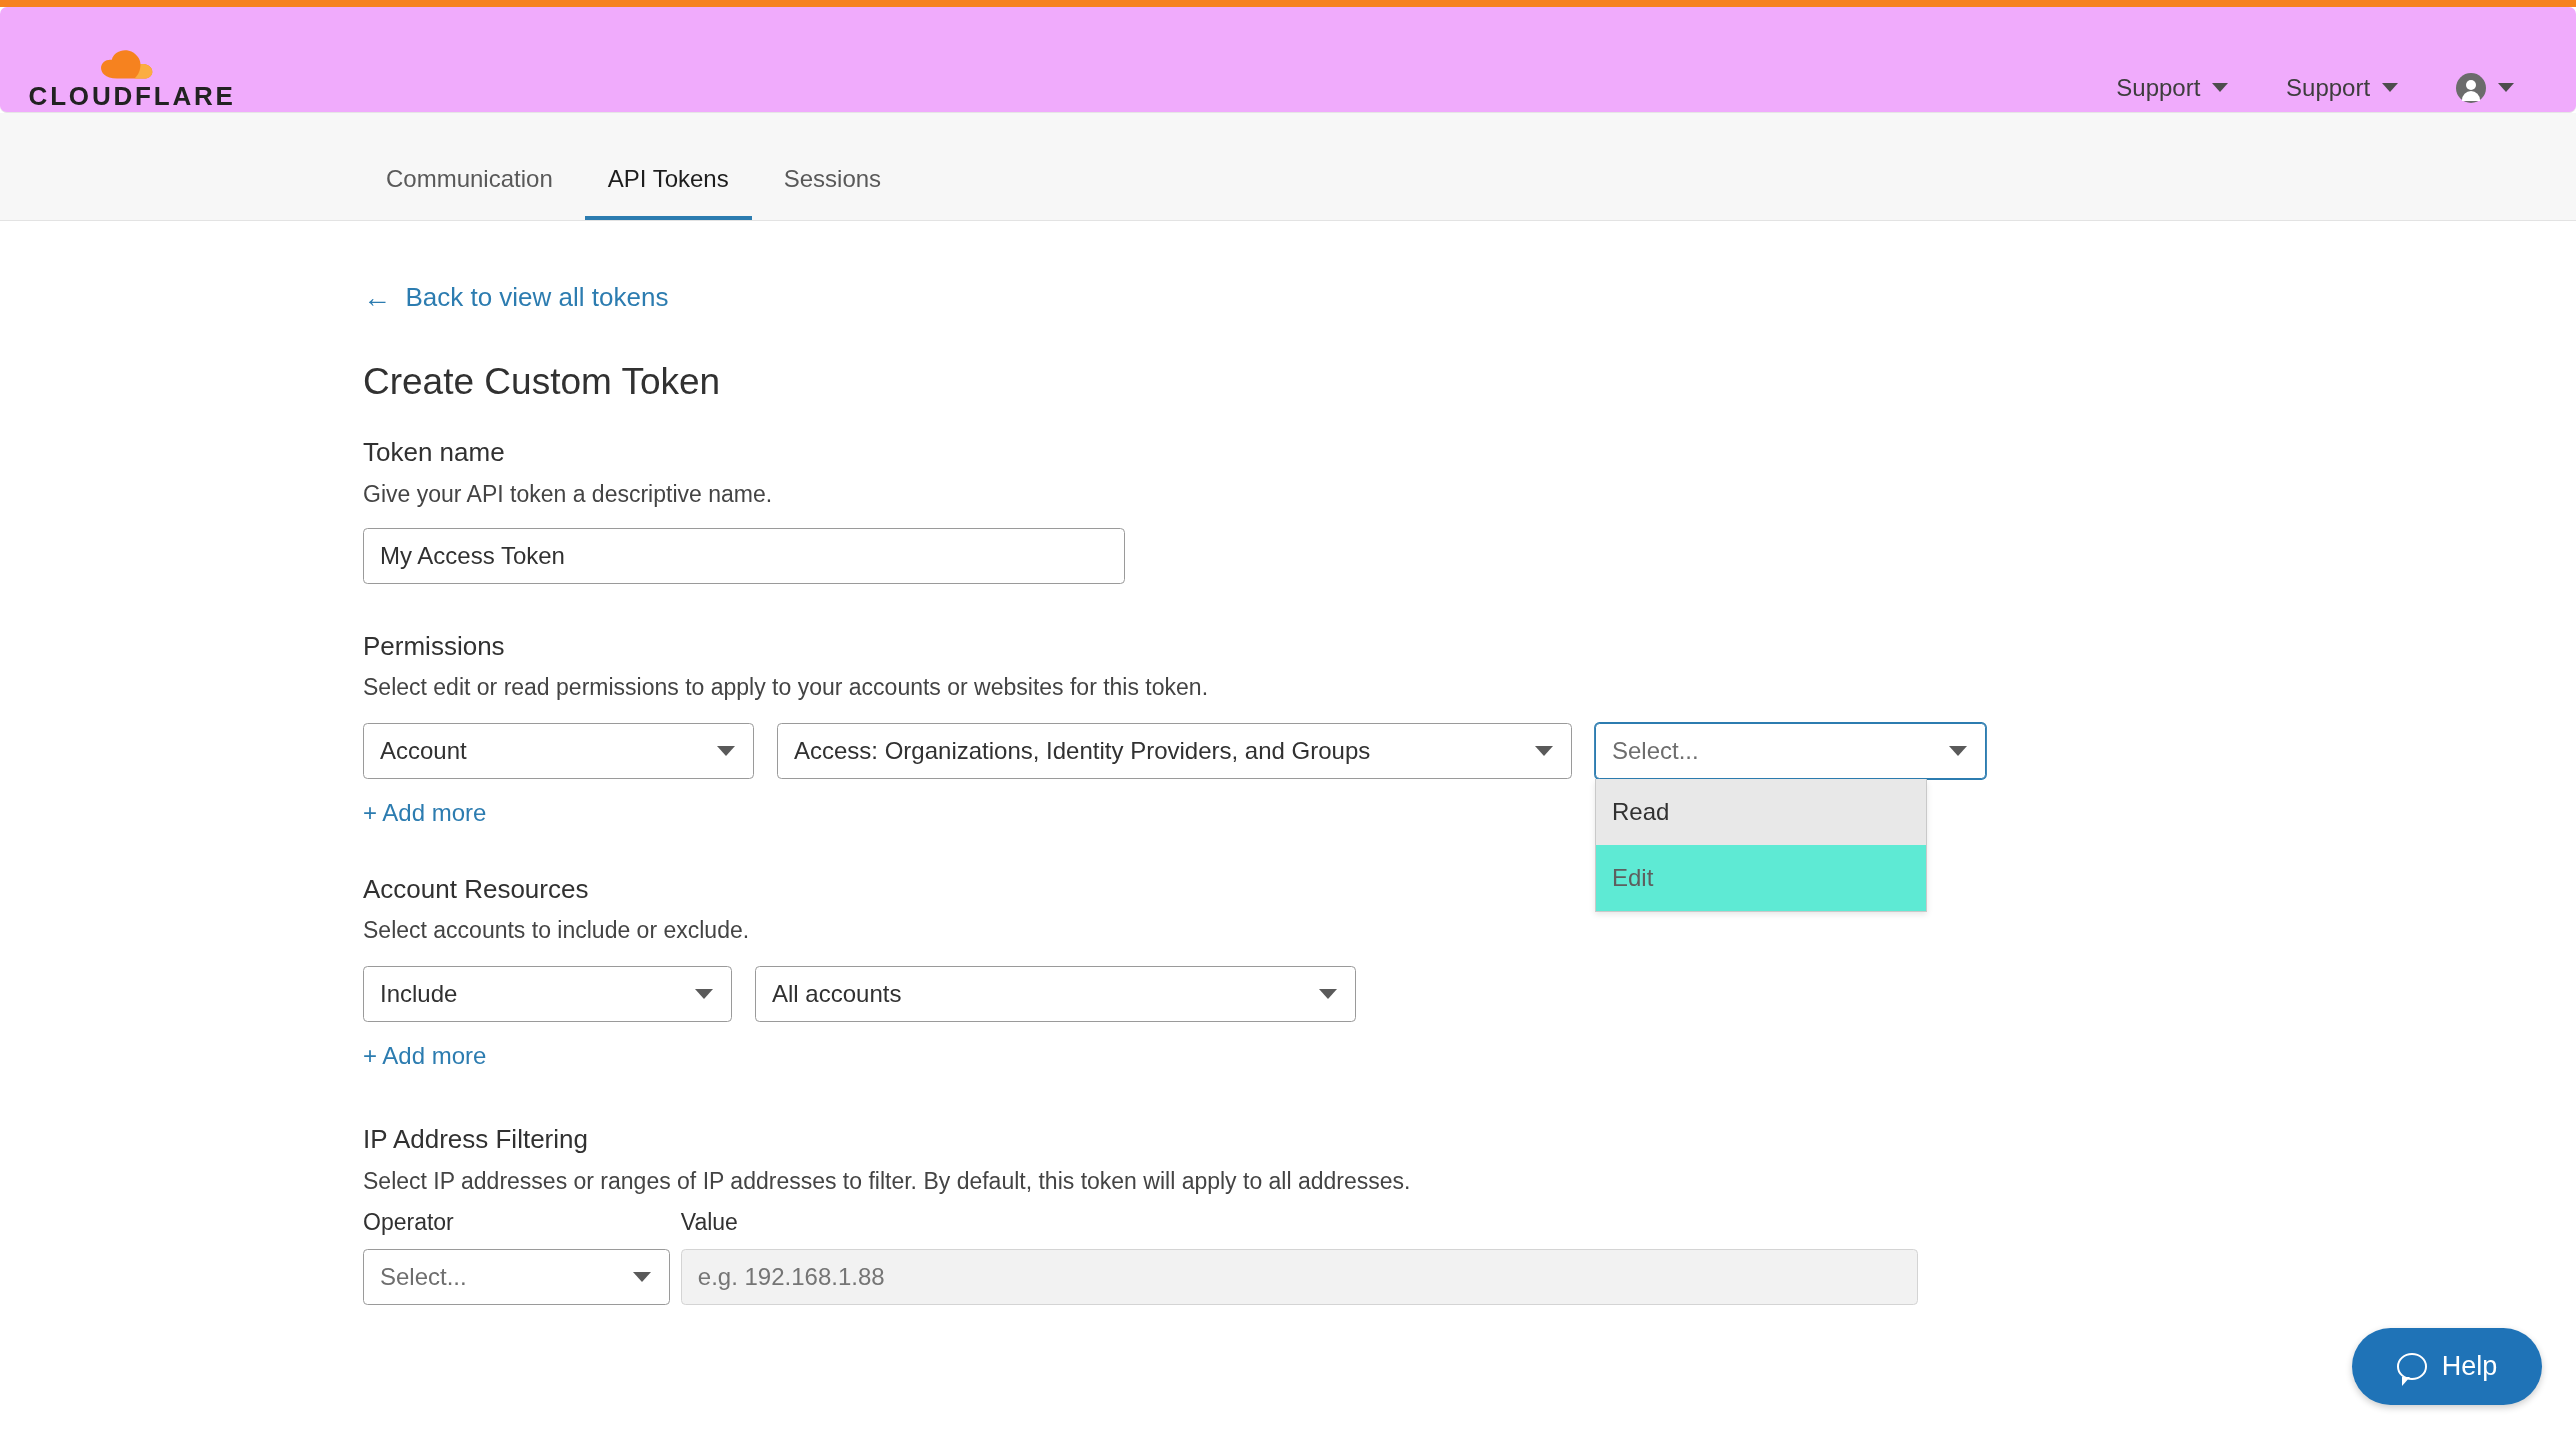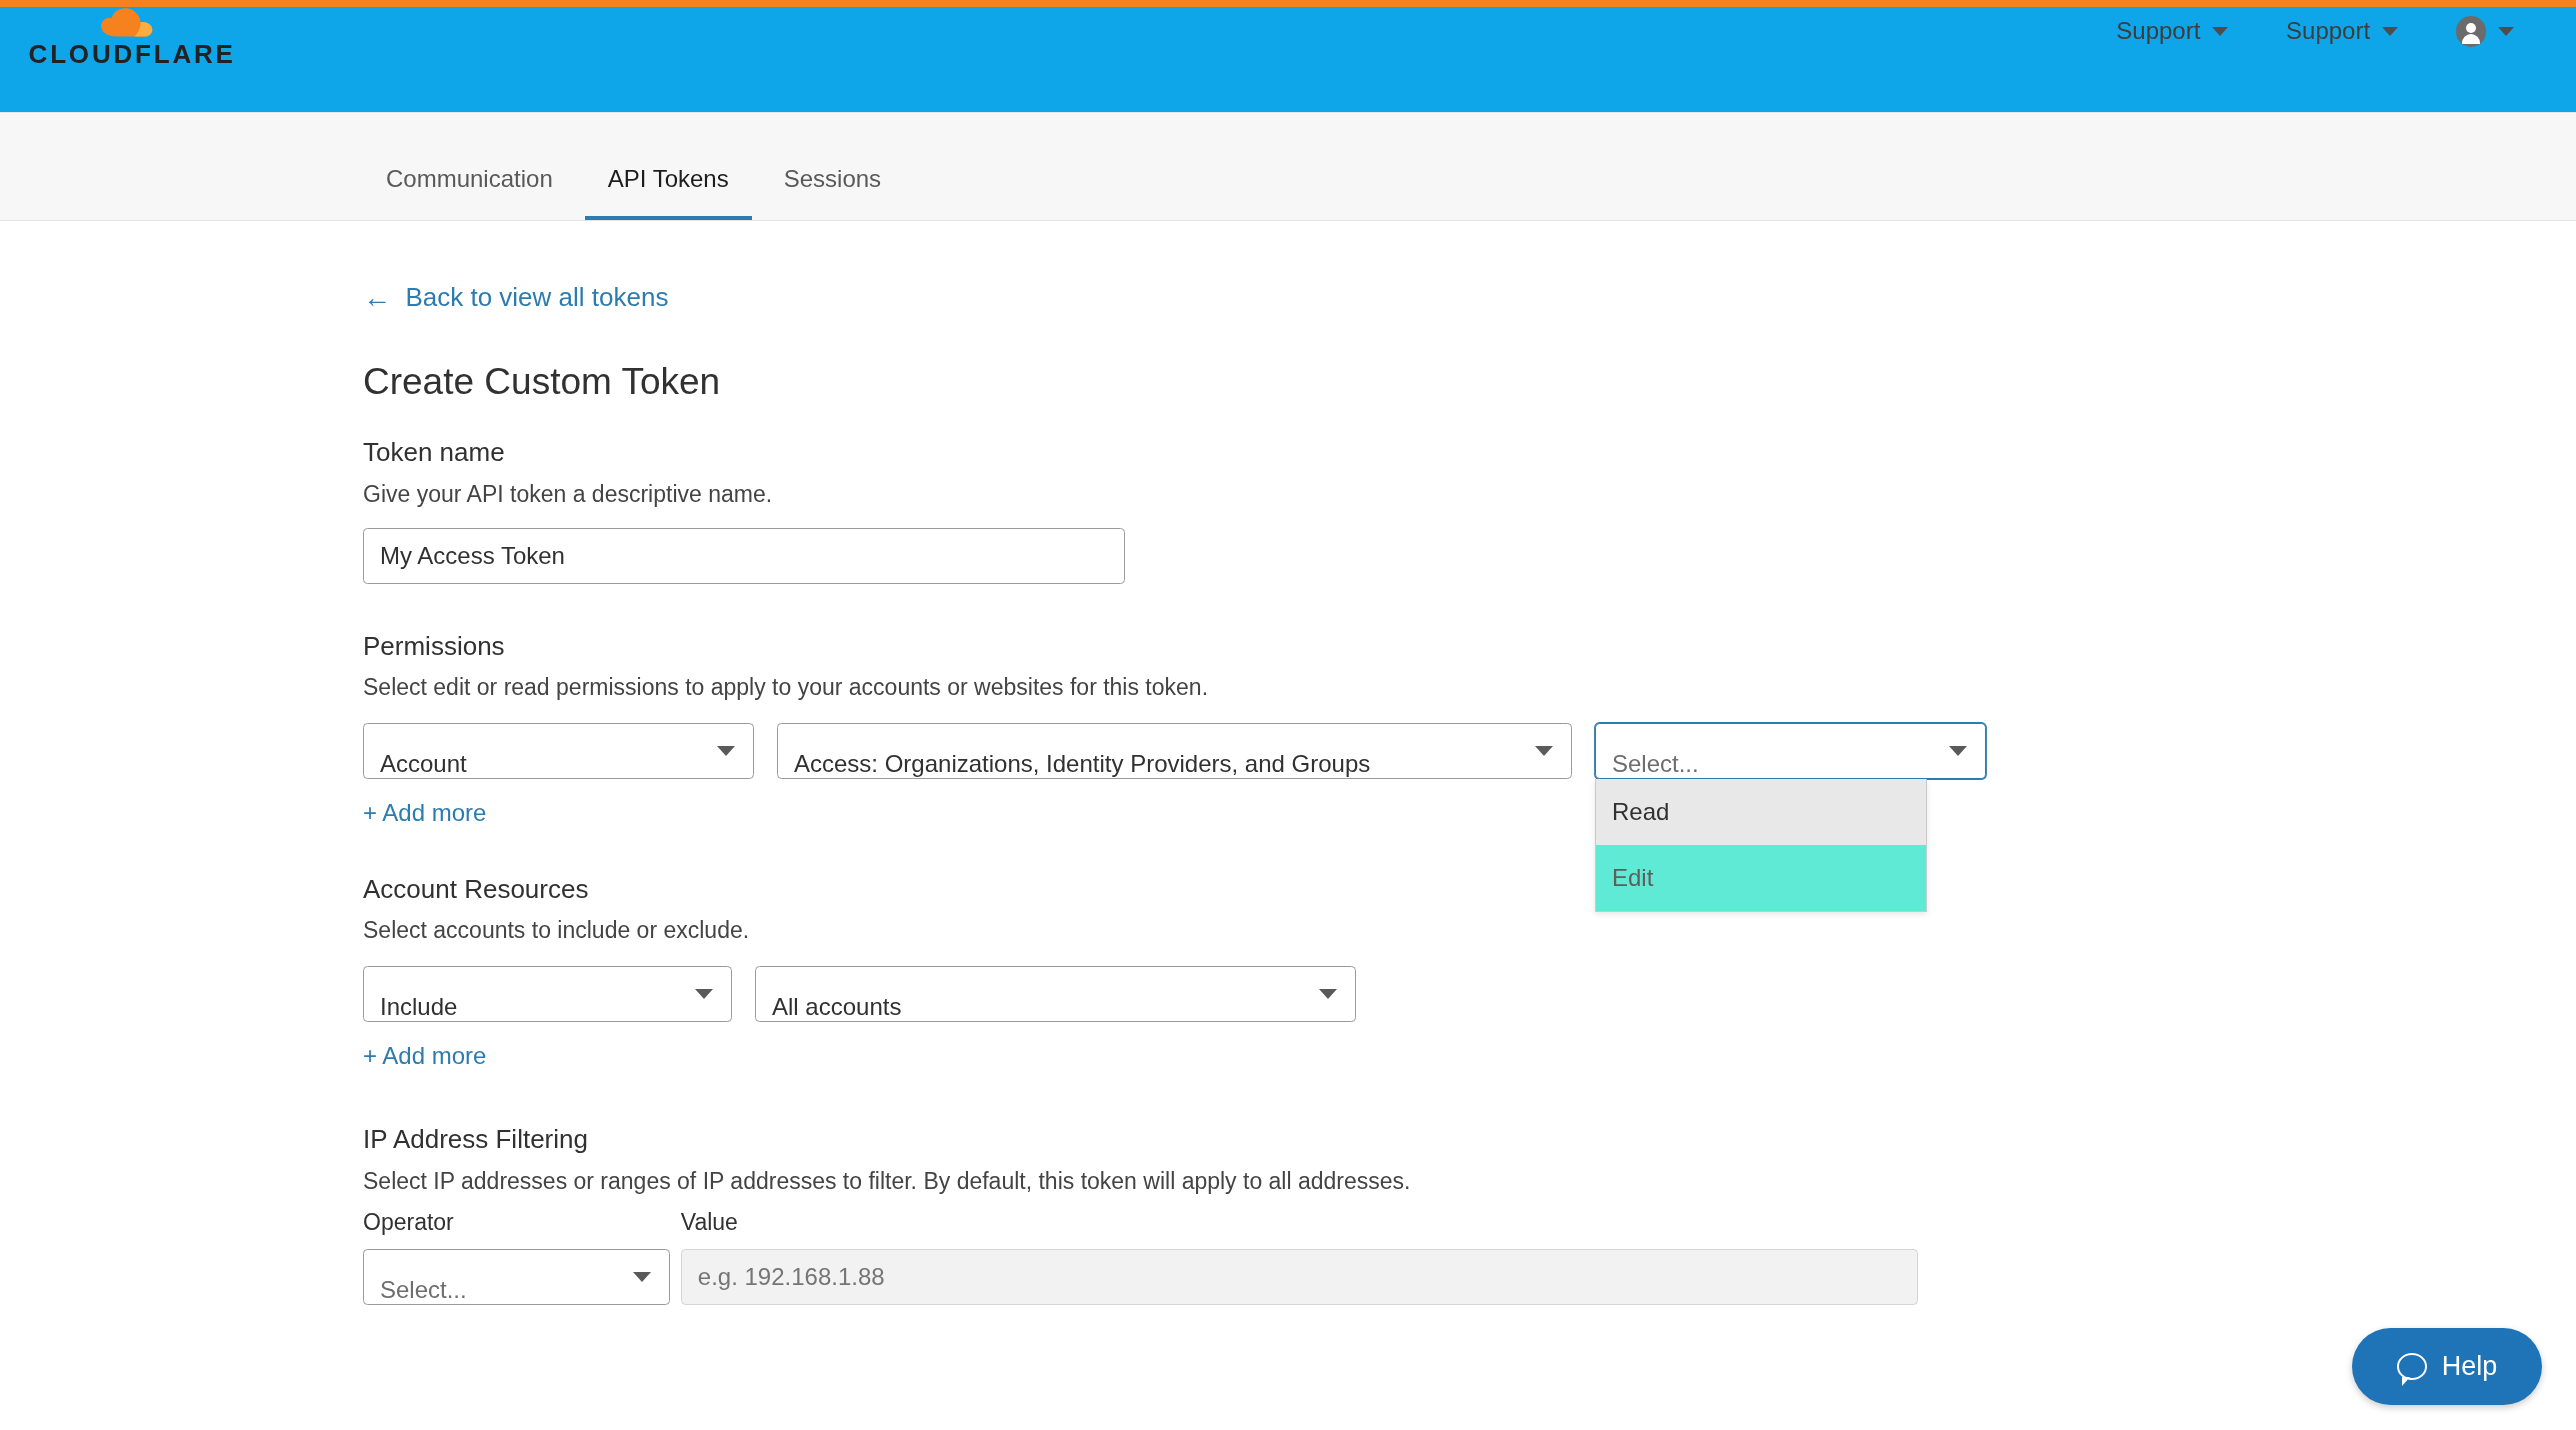--- a/index.html
+++ b/index.html
@@ -18,25 +18,26 @@
   .top-strip {
     height: 7.2px;
     width: 100%;
     background: #f6821f;
   }
 
   
   .header {
     height: 106px;
     display: flex;
-    align-items: flex-start;
+    align-items: flex-end;
     justify-content: space-between;
     padding: 0 39px 0 25px;
-    background: #0ea5e9;
+    background: #f0abfc;
     border-bottom: 0.9px solid #e6e6e6;
+    border-radius: 7px;
   }
   .logo-wrap {
     display: flex;
     flex-direction: column;
     align-items: flex-start;
     padding-left: 3.6px;
   }
   .logo-cloud {
     position: relative;
     width: 83px;
@@ -179,21 +180,21 @@
     gap: 23px;
     margin-top: 21.5px;
   }
   .select {
     position: relative;
     height: 56px;
     border: 0.9px solid #9a9a9a;
     border-radius: 4.5px;
     background: #fff;
     display: flex;
-    align-items: flex-end;
+    align-items: center;
     padding: 0 52px 0 16px;
     font-size: 24px;
     color: #313131;
     cursor: pointer;
     white-space: nowrap;
     overflow: hidden;
   }
   .select .sel-caret {
     position: absolute;
     right: 18px;

